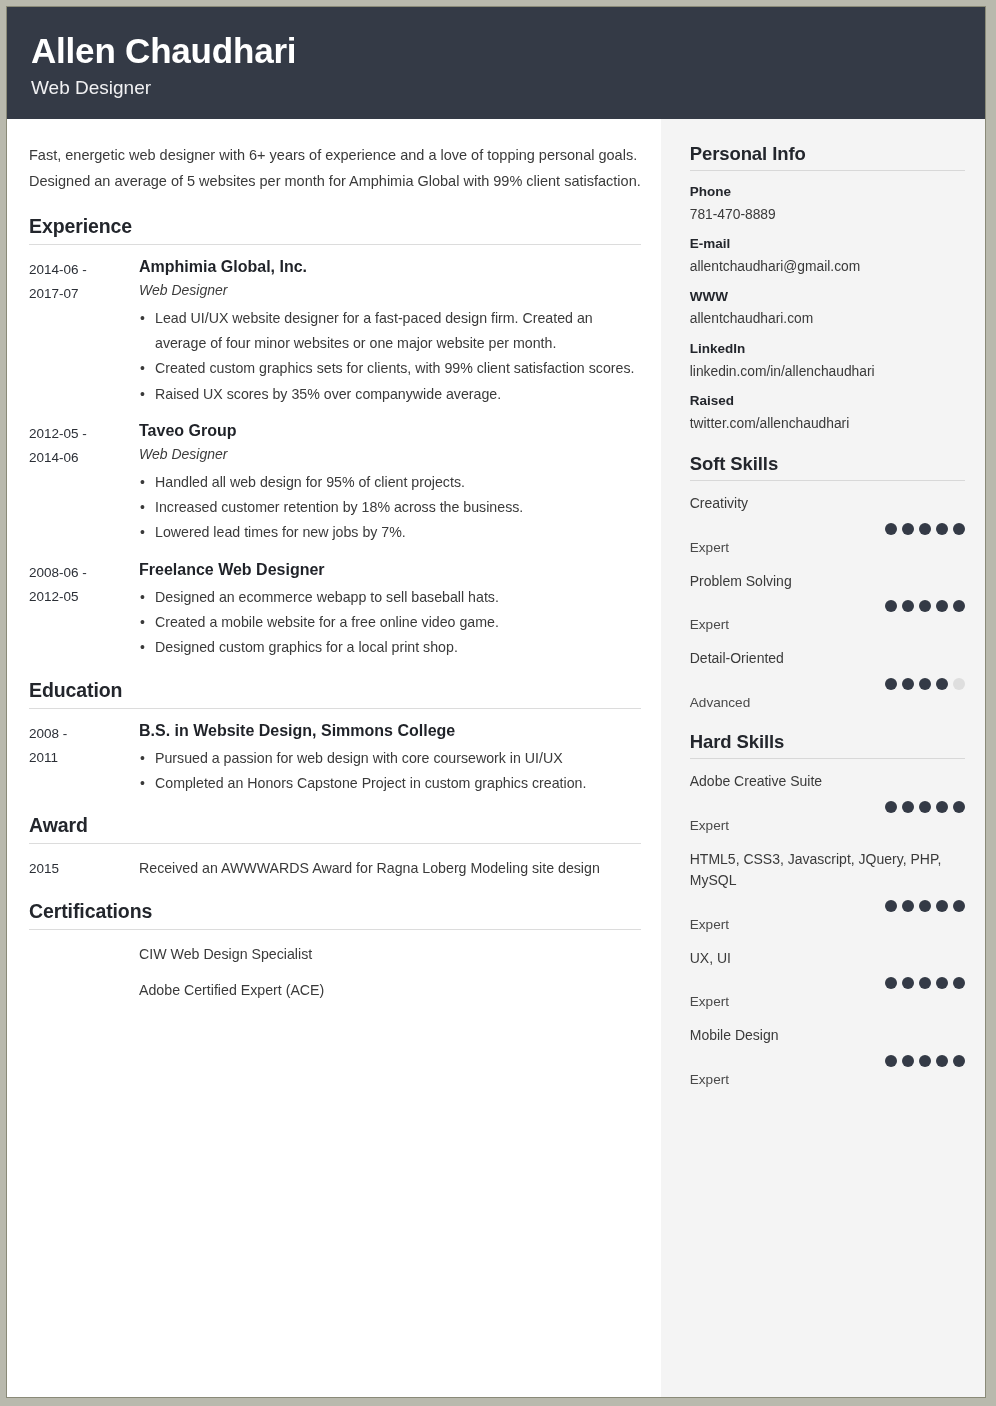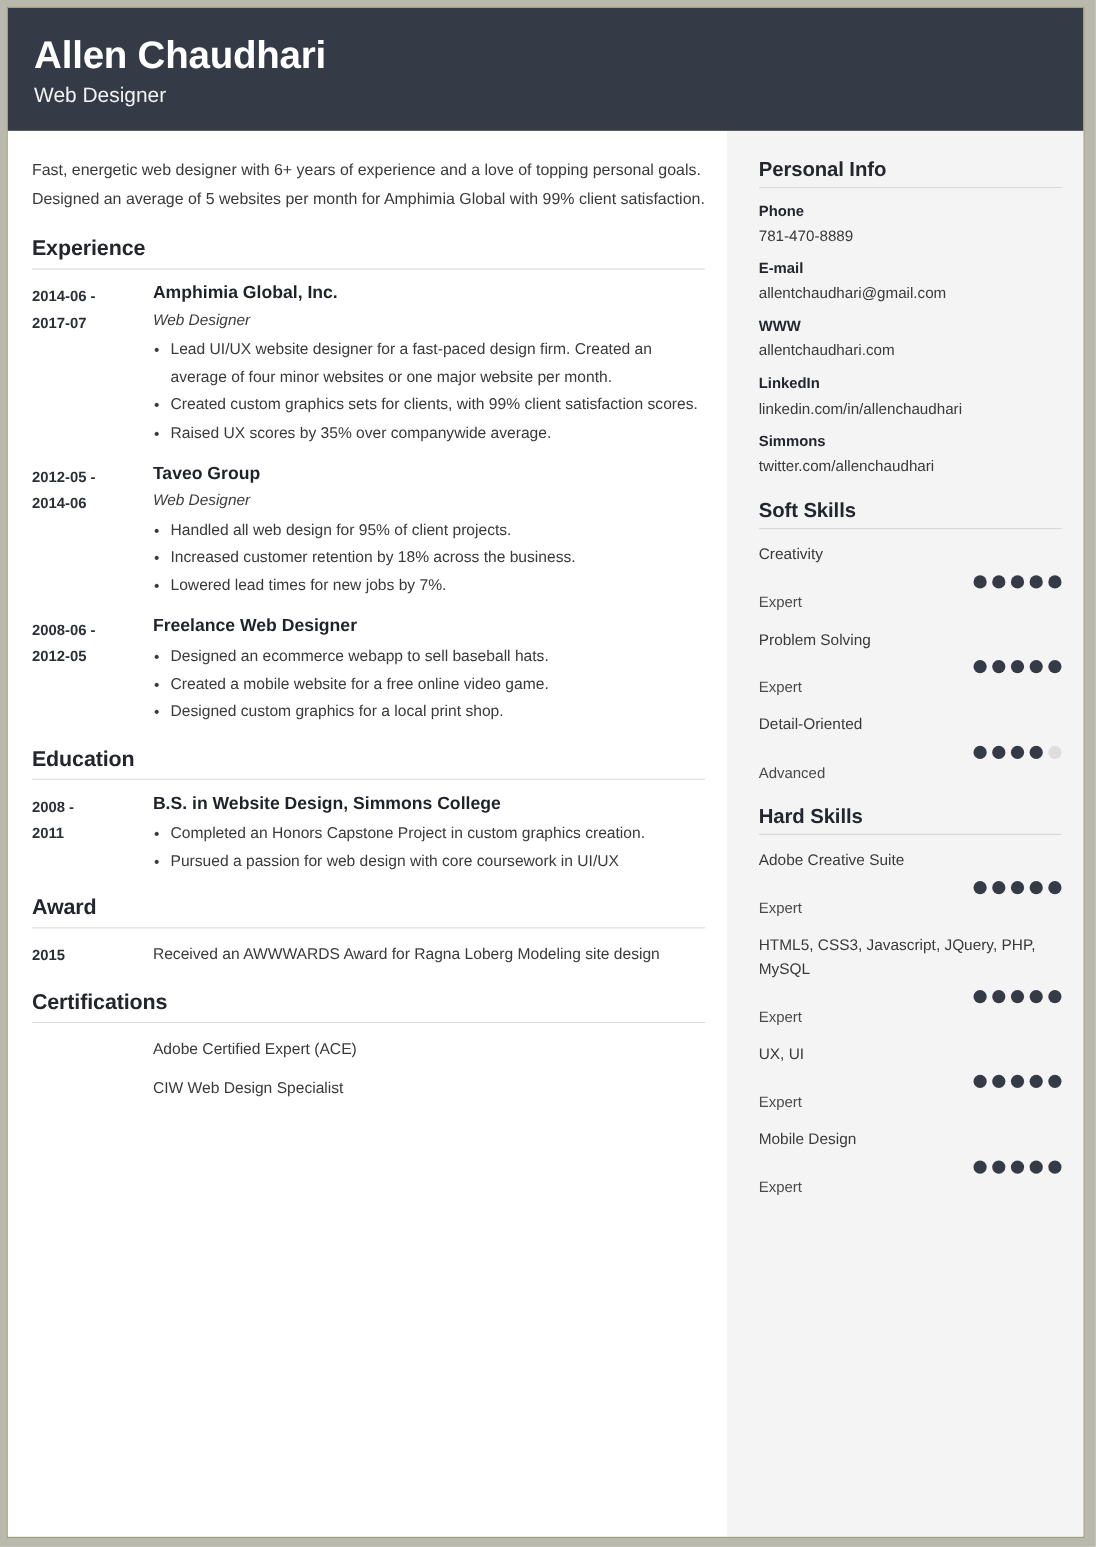--- a/index.html
+++ b/index.html
@@ -97,21 +97,21 @@
   
   .entry {
     display: flex;
     margin-bottom: 14px;
   }
   .entry:last-child { margin-bottom: 0; }
   .entry-dates {
     width: 110px;
     flex: 0 0 110px;
     font-size: 13.5px;
-    font-weight: bold;
+    font-weight: normal;
     color: #2b2f36;
     line-height: 1.82;
     padding-top: 1px;
   }
   .entry-dates div { white-space: nowrap; }
   .entry-body { flex: 1 1 auto; min-width: 0; }
   .entry-org {
     font-size: 16px;
     font-weight: bold;
     color: #1f2228;
@@ -293,22 +293,22 @@
         <div class="sec-head">Education</div>
         <div class="sec-rule"></div>
         <div class="entry">
           <div class="entry-dates">
             <div>2008 -</div>
             <div>2011</div>
           </div>
           <div class="entry-body">
             <div class="entry-org">B.S. in Website Design, Simmons College</div>
             <ul class="bullets">
+              <li>Pursued a passion for web design with core coursework in UI/UX</li>
               <li>Completed an Honors Capstone Project in custom graphics creation.</li>
-              <li>Pursued a passion for web design with core coursework in UI/UX</li>
             </ul>
           </div>
         </div>
       </div>
 
       <div class="section">
         <div class="sec-head">Award</div>
         <div class="sec-rule"></div>
         <div class="entry">
           <div class="entry-dates">
@@ -317,22 +317,22 @@
           <div class="entry-body">
             <div class="plain-line">Received an AWWWARDS Award for Ragna Loberg Modeling site design</div>
           </div>
         </div>
       </div>
 
       <div class="section">
         <div class="sec-head">Certifications</div>
         <div class="sec-rule"></div>
         <div class="cert-indent">
+          <div class="cert-line">CIW Web Design Specialist</div>
           <div class="cert-line">Adobe Certified Expert (ACE)</div>
-          <div class="cert-line">CIW Web Design Specialist</div>
         </div>
       </div>
 
     </div>
 
     <div class="side-col">
 
       <div class="side-section">
         <div class="side-head">Personal Info</div>
         <div class="side-rule"></div>
@@ -347,21 +347,21 @@
         </div>
         <div class="contact-item">
           <div class="contact-label">WWW</div>
           <div class="contact-value">allentchaudhari.com</div>
         </div>
         <div class="contact-item">
           <div class="contact-label">LinkedIn</div>
           <div class="contact-value">linkedin.com/in/allenchaudhari</div>
         </div>
         <div class="contact-item">
-          <div class="contact-label">Simmons</div>
+          <div class="contact-label">Raised</div>
           <div class="contact-value">twitter.com/allenchaudhari</div>
         </div>
       </div>
 
       <div class="side-section">
         <div class="side-head">Soft Skills</div>
         <div class="side-rule"></div>
 
         <div class="skill">
           <div class="skill-name">Creativity</div>

